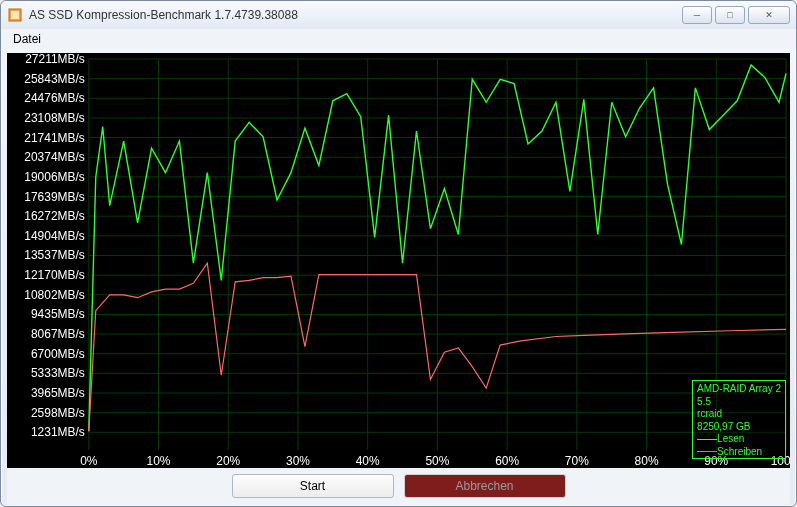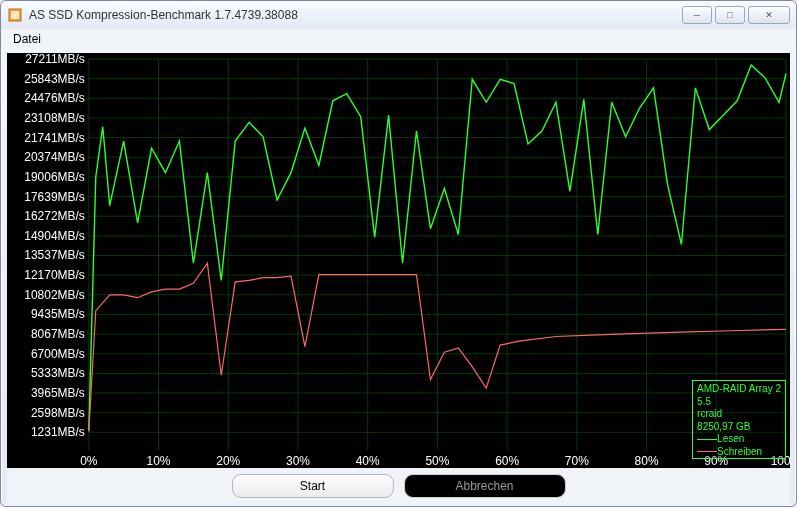--- a/index.html
+++ b/index.html
@@ -101,25 +101,25 @@
     display:flex;
     gap: 10px;
     align-items:center;
     justify-content:center;
     padding-bottom:6px;
   }
   .btn {
     width: 160px;
     height: 22px;
     border: 1px solid #b0b7c3;
-    border-radius: 9px;
+    border-radius: 3px;
     background: linear-gradient(#fdfdfd,#ececec);
     display:flex; align-items:center; justify-content:center;
   }
-  .btn.disabled { color:#9a9a9a; background:#000000; border-color:#cfcfcf; }
+  .btn.disabled { color:#9a9a9a; background:#7f1d1d; border-color:#cfcfcf; }
 </style>
 </head>
 <body>
 
 <div class="window">
   <div class="titlebar">
     <div class="app-icon">
       <svg width="14" height="14" viewBox="0 0 14 14">
           <rect x="1" y="1" width="12" height="12" fill="#f7a23c" stroke="#b86b12"></rect>
           <rect x="3" y="3" width="8" height="8" fill="#ffe6c2"></rect>

